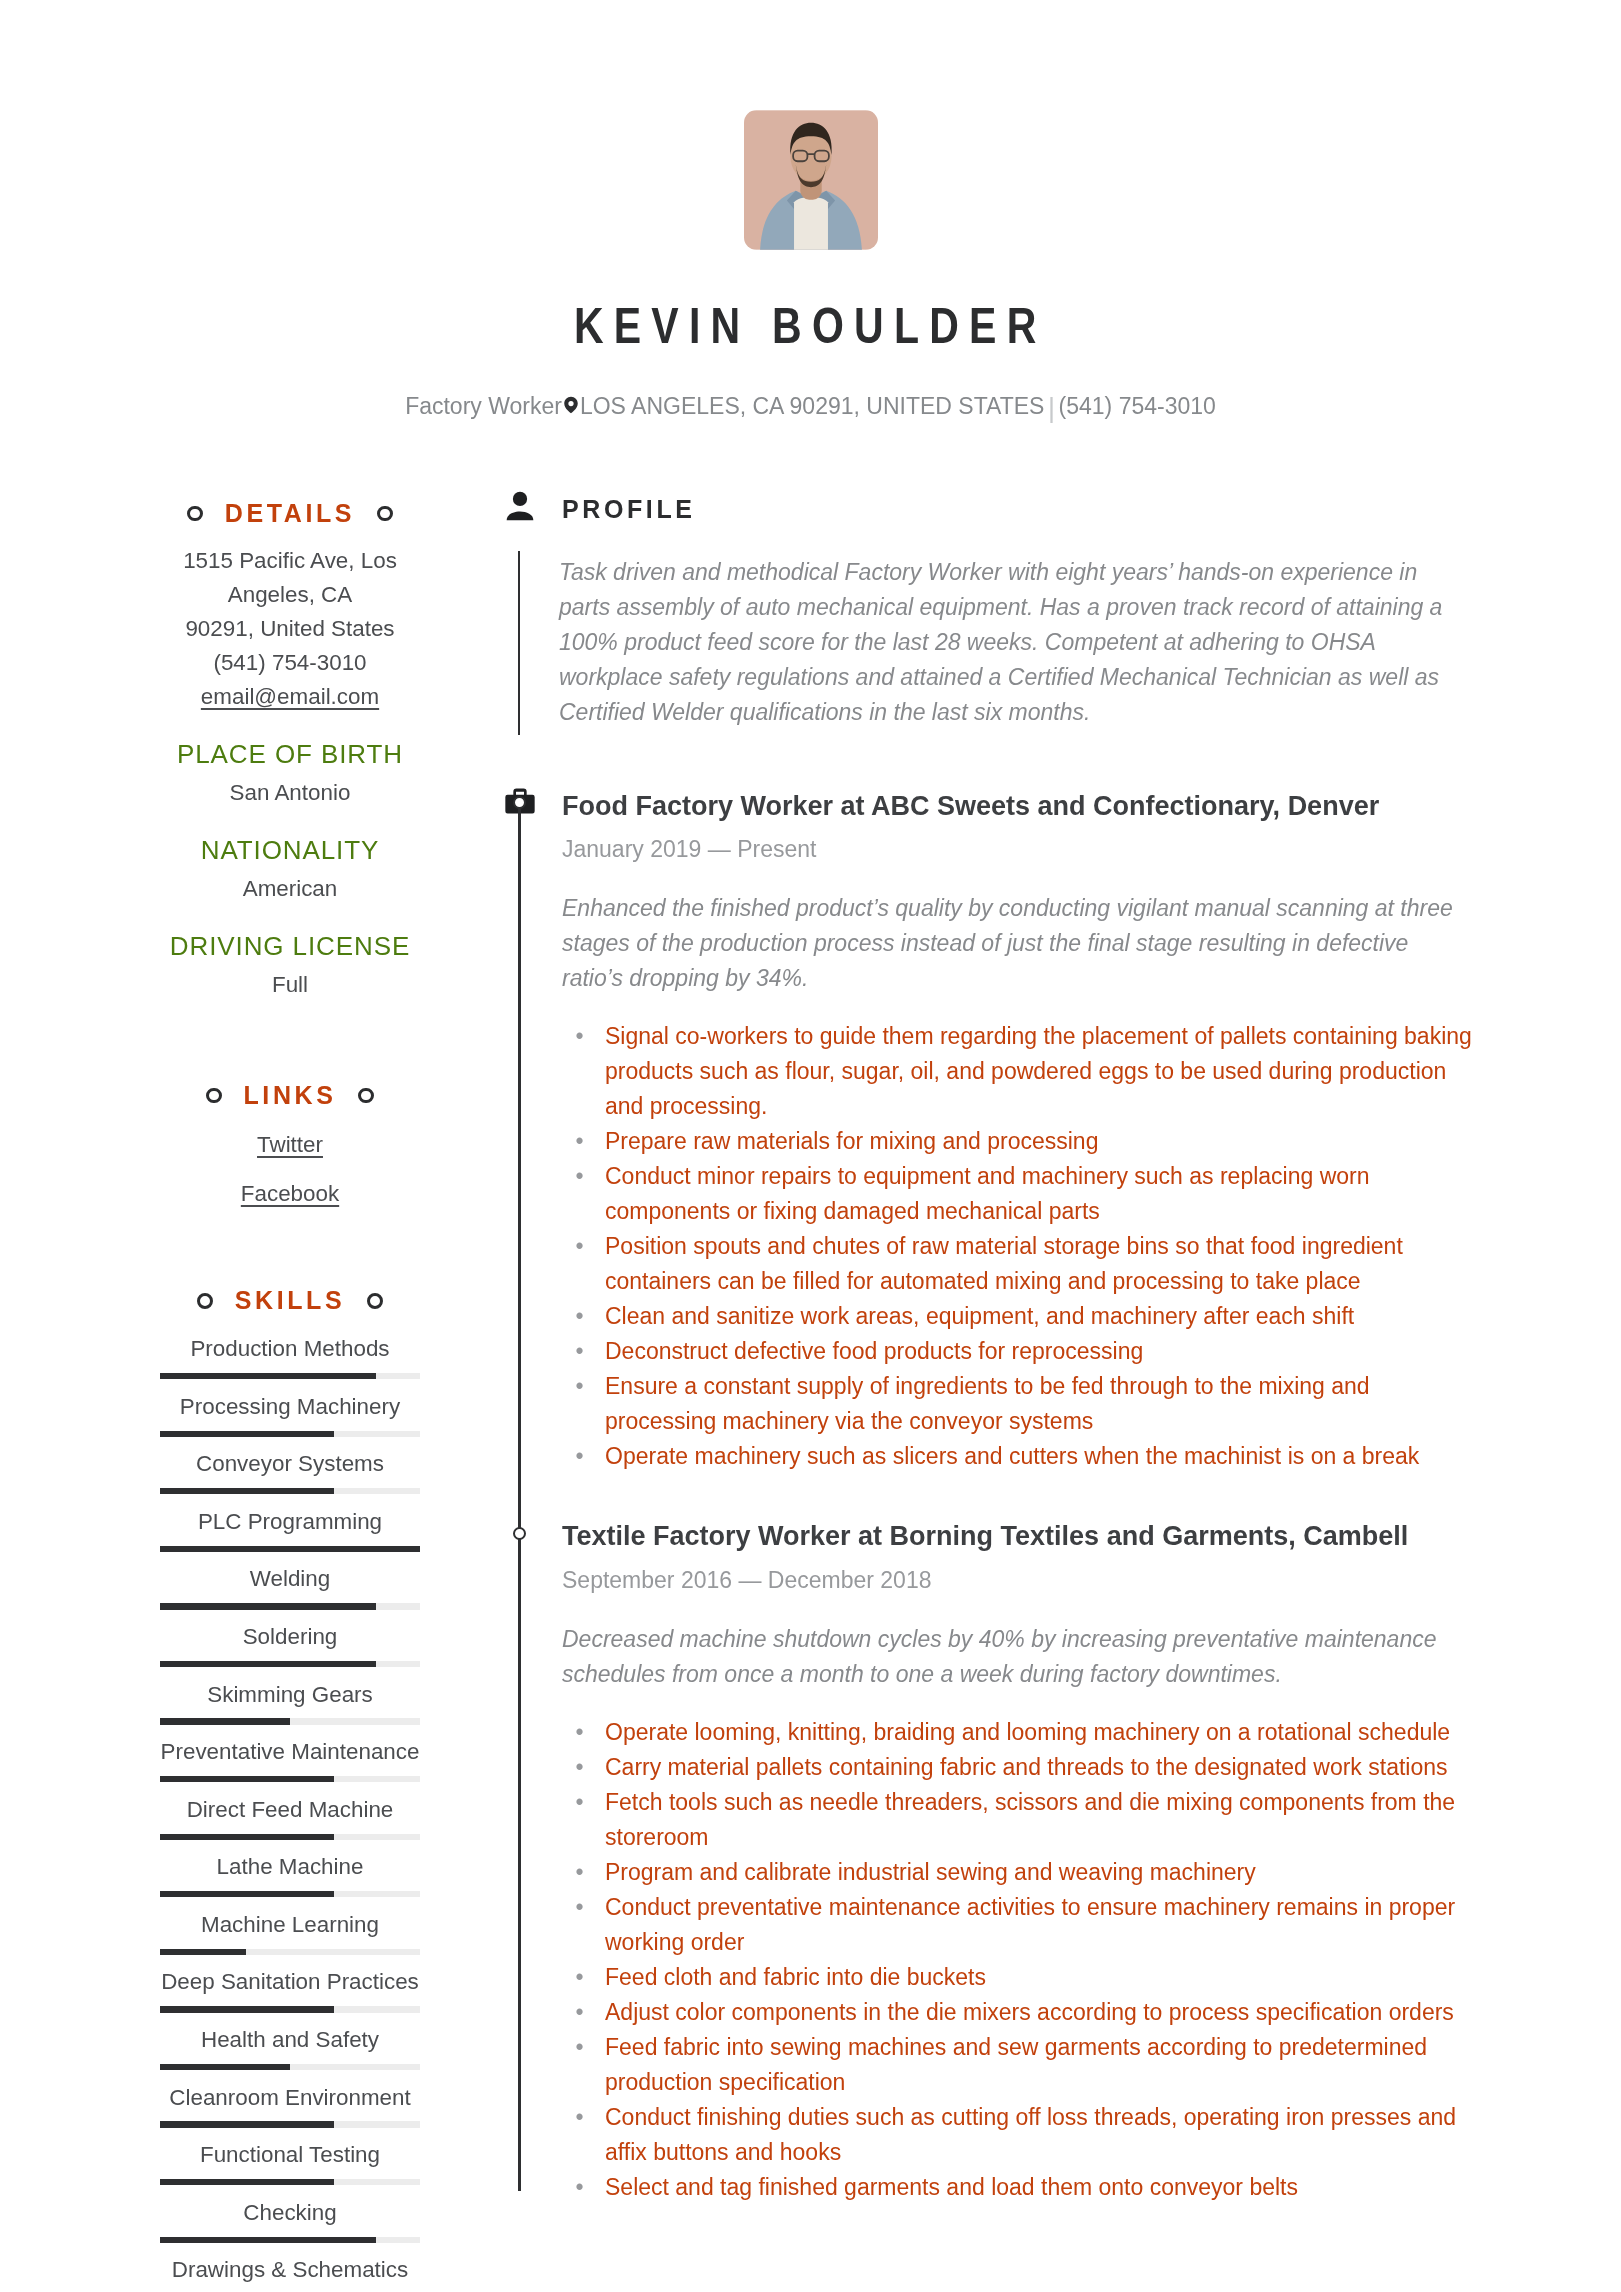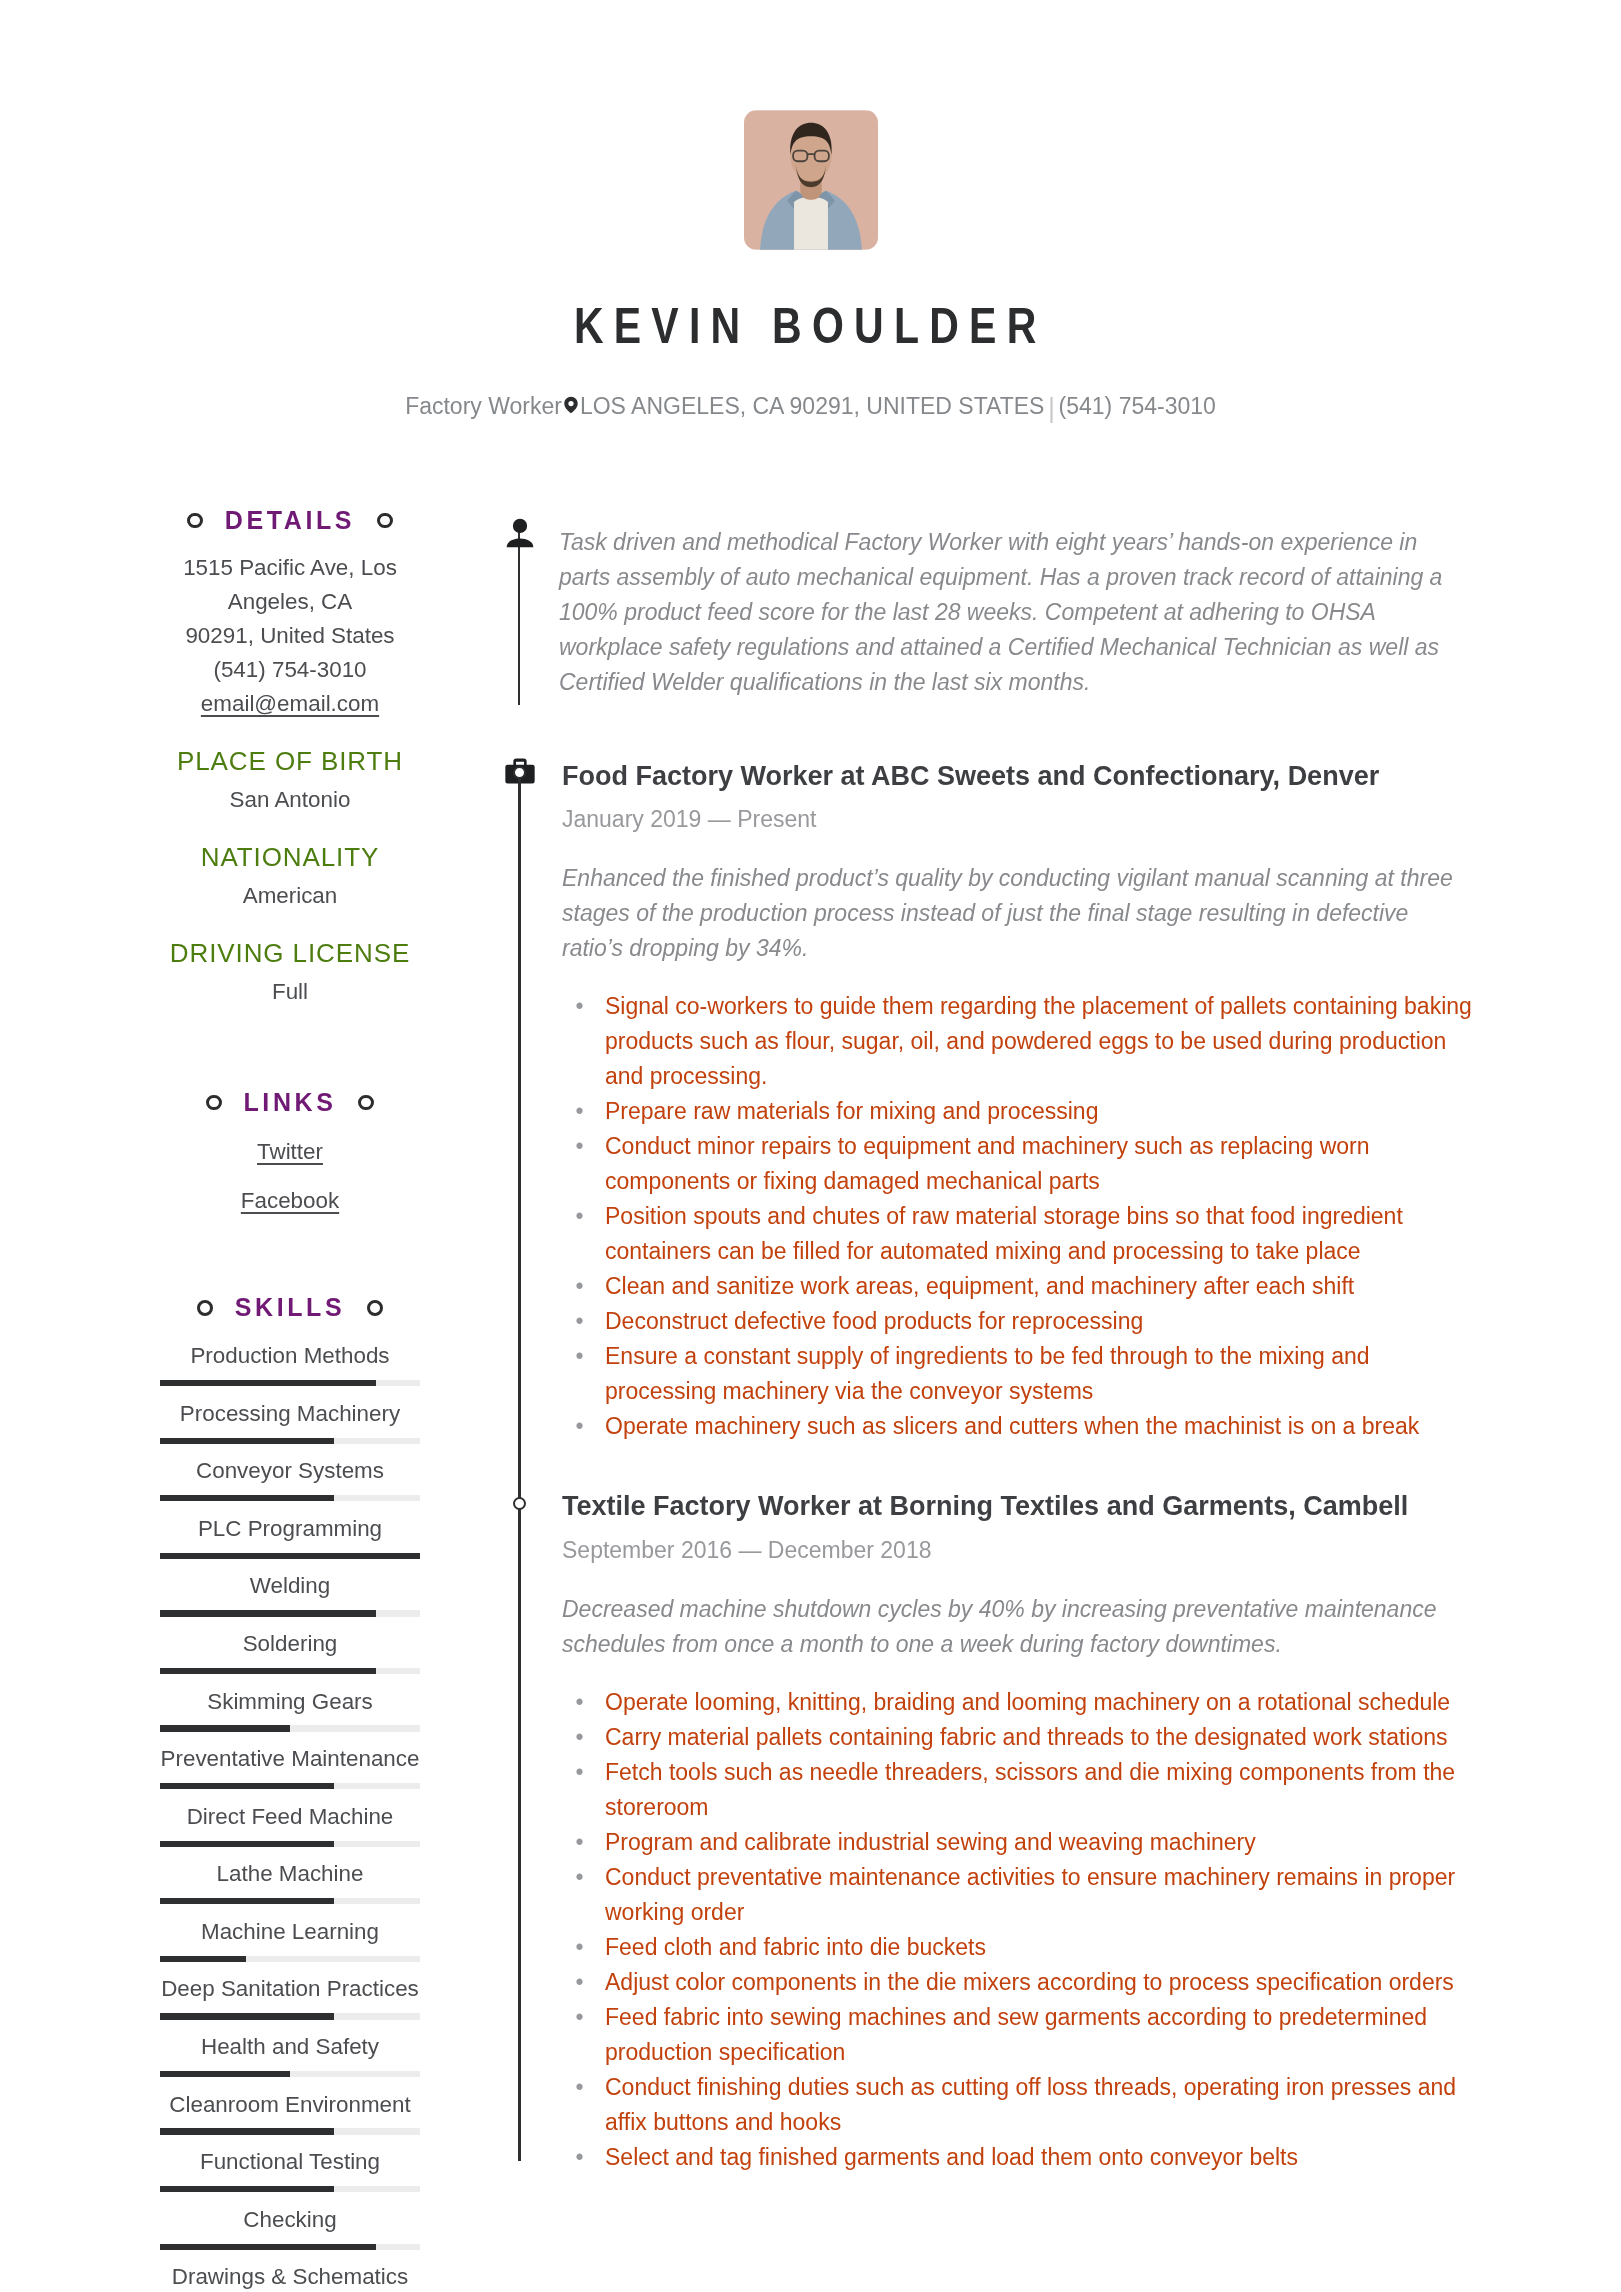--- a/index.html
+++ b/index.html
@@ -17,22 +17,22 @@
            font-size:23px;color:#86898c;}
   .contact .pin{display:flex;align-items:center;}
   .ct-sep{color:#c7c9cb;font-size:27px;font-weight:300;padding:0 3.6px;}
 
   
   .columns{display:flex;margin-top:70px;}
   .left{width:296px;margin-left:142px;text-align:center;flex:none;}
   .right{width:1030px;margin-left:64px;flex:none;}
 
   
-  .side-h{display:flex;align-items:center;justify-content:center;gap:21.5px;margin:12px;
-          font-size:25px;font-weight:700;letter-spacing:3.6px;color:#701a75;}
+  .side-h{display:flex;align-items:center;justify-content:center;gap:21.5px;margin:5px;
+          font-size:25px;font-weight:700;letter-spacing:3.6px;color:#c2410c;}
   .ring{width:9.9px;height:9.9px;border:3.1px solid #2c2d2f;border-radius:50%;flex:none;}
   .val{margin:0;font-size:22.4px;line-height:34px;color:#4b4d50;}
   .first-val{margin-top:16px;}
   .lab{margin:27px 0 0;font-size:26px;letter-spacing:0.9px;color:#4d7c0f;line-height:27px;}
   .lab + .val{margin-top:8px;}
   .ulink{color:#4b4d50;text-decoration:underline;text-underline-offset:3.6px;cursor:pointer;}
   .links-sec{margin-top:79px;}
   .link-p{margin:19.7px 0 0;font-size:22.4px;line-height:30px;}
   .skills-sec{margin-top:77px;}
   .skills-list{margin-top:19.7px;}
@@ -271,20 +271,21 @@
 
     <main class="right">
 
       <section class="rsec">
         <span class="ricon">
           <svg width="32" height="32" viewBox="0 0 36 36" xmlns="http://www.w3.org/2000/svg">
             <circle cx="18" cy="10" r="8" fill="#1e1f21"></circle>
             <path d="M3 34 C3 21 33 21 33 34 Z" fill="#1e1f21"></path>
           </svg>
         </span>
+        <h2 class="main-h">PROFILE</h2>
         <div class="pbody">
           <p class="italic">Task driven and methodical Factory Worker with eight years’ hands-on experience in parts assembly of auto mechanical equipment. Has a proven track record of attaining a 100% product feed score for the last 28 weeks. Competent at adhering to OHSA workplace safety regulations and attained a Certified Mechanical Technician as well as Certified Welder qualifications in the last six months.</p>
         </div>
       </section>
 
       <section class="rsec emp">
         <span class="ricon">
           <svg width="32" height="32" viewBox="0 0 36 36" xmlns="http://www.w3.org/2000/svg">
             <path fill-rule="evenodd" d="M14 4 h8 a3.5 3.5 0 0 1 3.5 3.5 V11 h6.5 a2.5 2.5 0 0 1 2.5 2.5 v16 a2.5 2.5 0 0 1 -2.5 2.5 h-28 a2.5 2.5 0 0 1 -2.5 -2.5 v-16 A2.5 2.5 0 0 1 4 11 h6.5 V7.5 A3.5 3.5 0 0 1 14 4 Z M13.5 7.5 V11 h9 V7.5 Z" fill="#1e1f21"></path>
           </svg>

